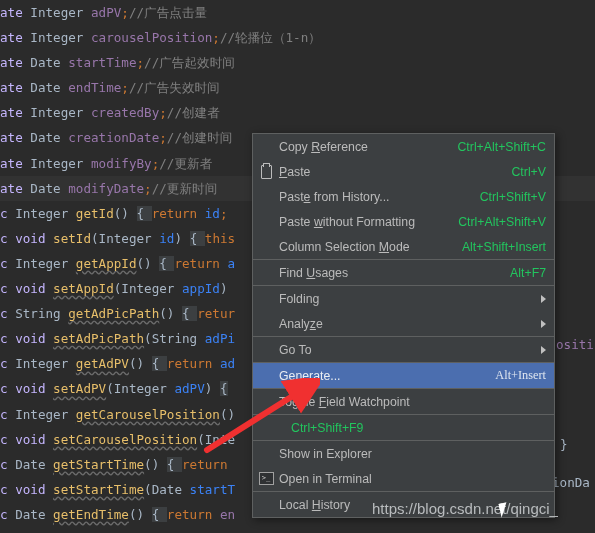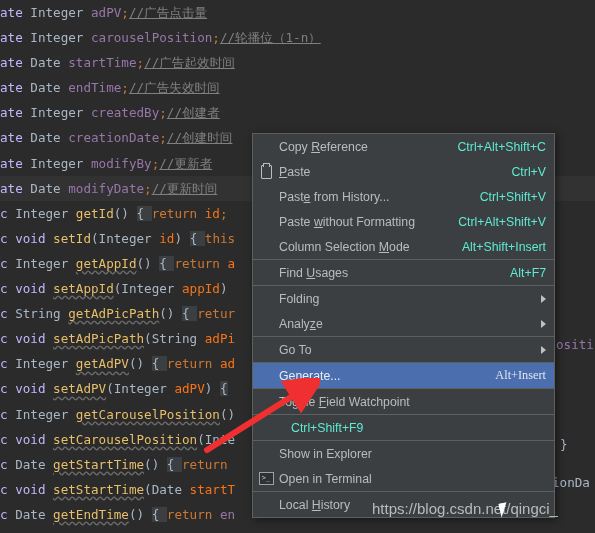--- a/index.html
+++ b/index.html
@@ -24,22 +24,22 @@
     padding-left:0px;
     white-space:pre;
     overflow:hidden;
   }
   .cline.hl{background:#323232;}
   .kw{color:#c4b5fd;}
   .ty{color:#a9b7c6;}
   .fld{color:#9876aa;}
   .mth{color:#e8bf6a;margin-top:13px;}
   .mth-u{color:#e8bf6a;text-decoration:underline wavy #6c6c6c;text-underline-offset:2px;}
-  .pn{color:#f97316;}
-  .cm{color:#808080;text-decoration:underline;}
+  .pn{color:#3b82f6;}
+  .cm{color:#808080;}
   .pun{color:#a9b7c6;}
   .ret{color:#cc7832;}
   .fold{background:#3c3f41;color:#a9b7c6;}
   .semi{color:#cc7832;}
 
   
   #ctxmenu{
     position:absolute;
     left:252px;top:133px;
     width:303px;
@@ -59,21 +59,21 @@
     padding:0 8px 0 0;
     box-sizing:border-box;
     cursor:default;
   }
   .mrow .micon{
     width:26px;min-width:26px;
     display:flex;align-items:center;justify-content:center;
   }
   .mrow .mlabel{flex:1;white-space:nowrap;}
   .mrow .macc{
-    color:#5eead4;font-size:12.3px;white-space:nowrap;margin-left:12px;
+    color:#22c55e;font-size:12.3px;white-space:nowrap;margin-left:12px;
   }
   .mrow.sel{background:#4b6eaf;color:#e9edf2;}
   .mrow.sel .macc{color:#dfe6f0;font-family:Liberation Serif, serif;}
   .msep{height:1px;background:#5e6060;margin:0;}
   .mnem{text-decoration:underline;}
   .arrow{
     width:0;height:0;
     border-left:5px solid #c0c0c0;
     border-top:4px solid transparent;
     border-bottom:4px solid transparent;

